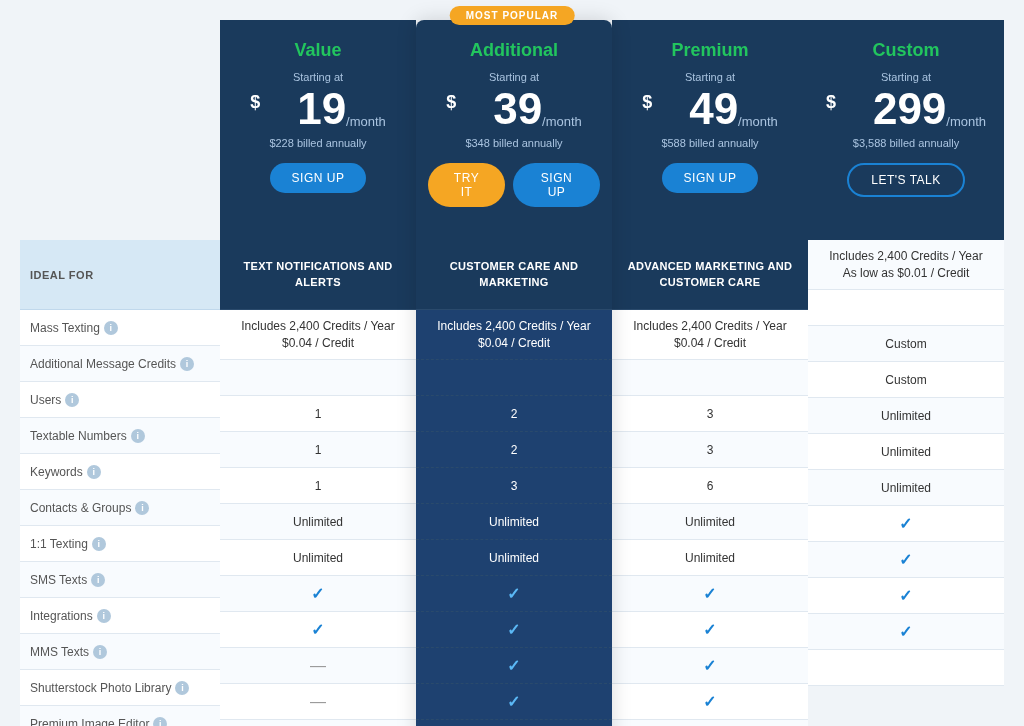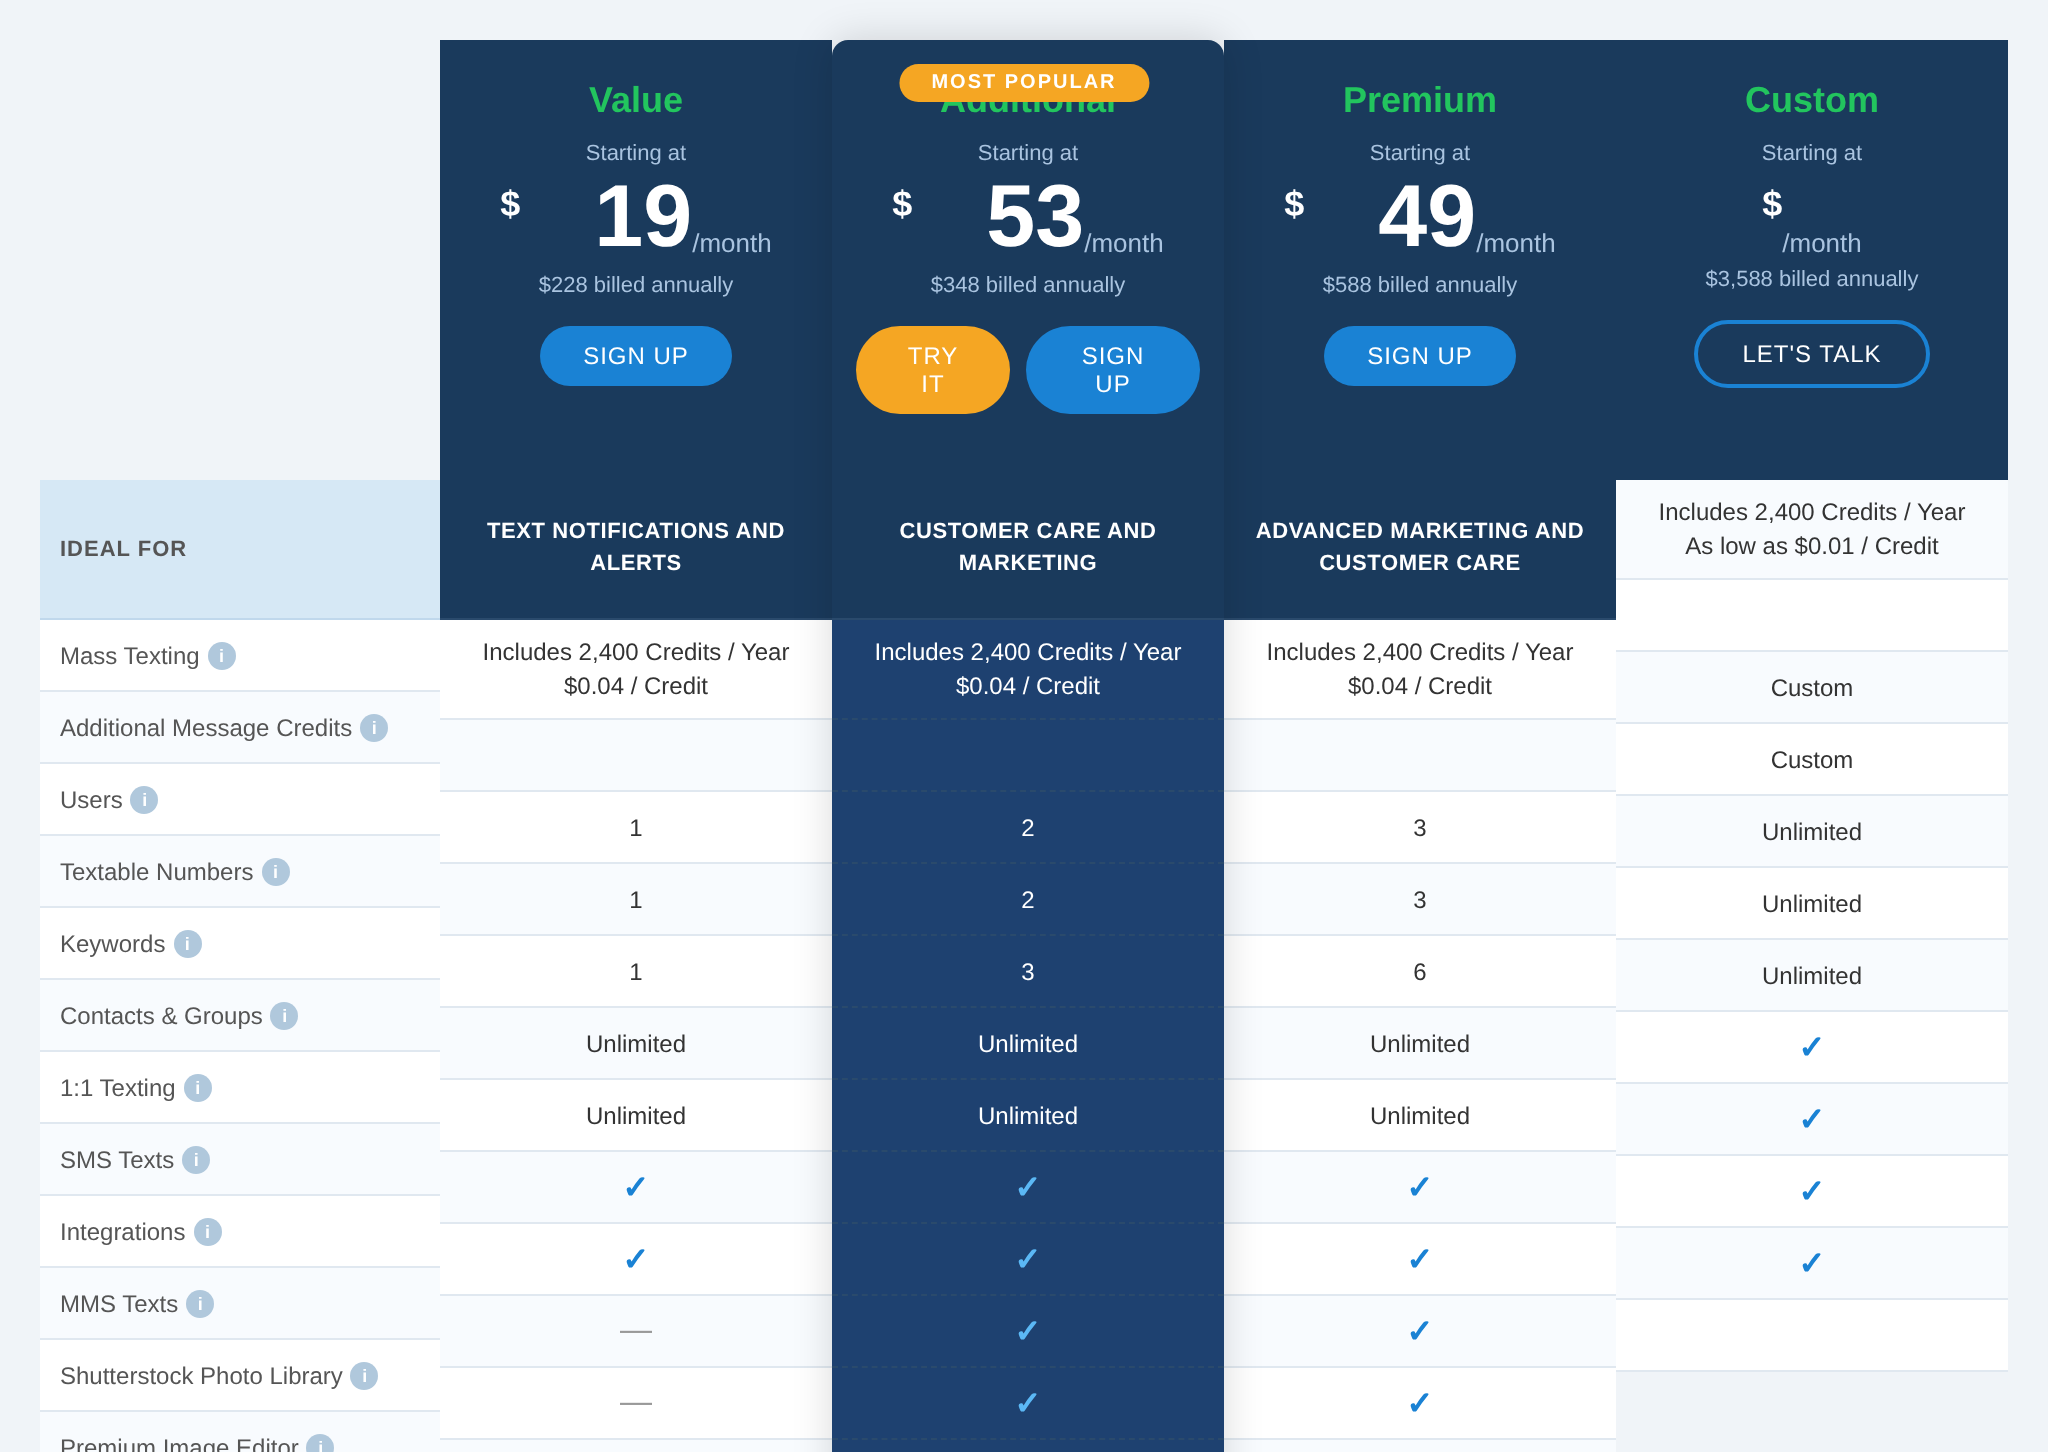--- a/index.html
+++ b/index.html
@@ -22,21 +22,20 @@
       transform: translateX(-50%);
       background: #f5a623;
       color: white;
       font-size: 10px;
       font-weight: bold;
       padding: 4px 16px;
       border-radius: 20px;
       letter-spacing: 1px;
       z-index: 10;
       white-space: nowrap;
-      margin-top: 26px;
     }
     .pricing-table {
       display: flex;
       width: 100%;
       border-radius: 8px;
       overflow: visible;
     }
     .label-col {
       flex: 0 0 200px;
       min-width: 160px;
@@ -347,21 +346,21 @@
             <span class="dash">—</span>
           </div>
           <div class="feature-cell"></div>
         </div>
         <div class="plan-col essentials">
           <div class="header-cell">
             <div class="plan-title">Additional</div>
             <div class="starting-at">Starting at</div>
             <div class="price-row">
               <span class="price-dollar">$</span>
-              <span class="price-amount">53</span>
+              <span class="price-amount">39</span>
               <span class="price-period">/month</span>
             </div>
             <div class="billed-annually">$348 billed annually</div>
             <div class="btn-row">
               <button class="btn btn-orange">TRY IT</button>
               <button class="btn btn-primary">SIGN UP</button>
             </div>
           </div>
           <div class="ideal-cell">CUSTOMER CARE AND MARKETING</div>
           <div class="feature-cell" style="height: 50px; flex-direction: column; justify-content: center; line-height: 1.4;">Includes 2,400 Credits / Year<br>$0.04 / Credit</div>
@@ -420,20 +419,21 @@
             <span class="checkmark">✓</span>
           </div>
           <div class="feature-cell"></div>
         </div>
         <div class="plan-col">
           <div class="header-cell">
             <div class="plan-title">Custom</div>
             <div class="starting-at">Starting at</div>
             <div class="price-row">
               <span class="price-dollar">$</span>
+              <span class="price-amount">299</span>
               <span class="price-period">/month</span>
             </div>
             <div class="billed-annually">$3,588 billed annually</div>
             <div class="btn-row">
               <button class="btn btn-talk">LET'S TALK</button>
             </div>
           </div>
           <div class="feature-cell" style="height: 50px; flex-direction: column; justify-content: center; line-height: 1.4;">Includes 2,400 Credits / Year<br>As low as $0.01 / Credit</div>
           <div class="feature-cell"></div>
           <div class="feature-cell">Custom</div>

